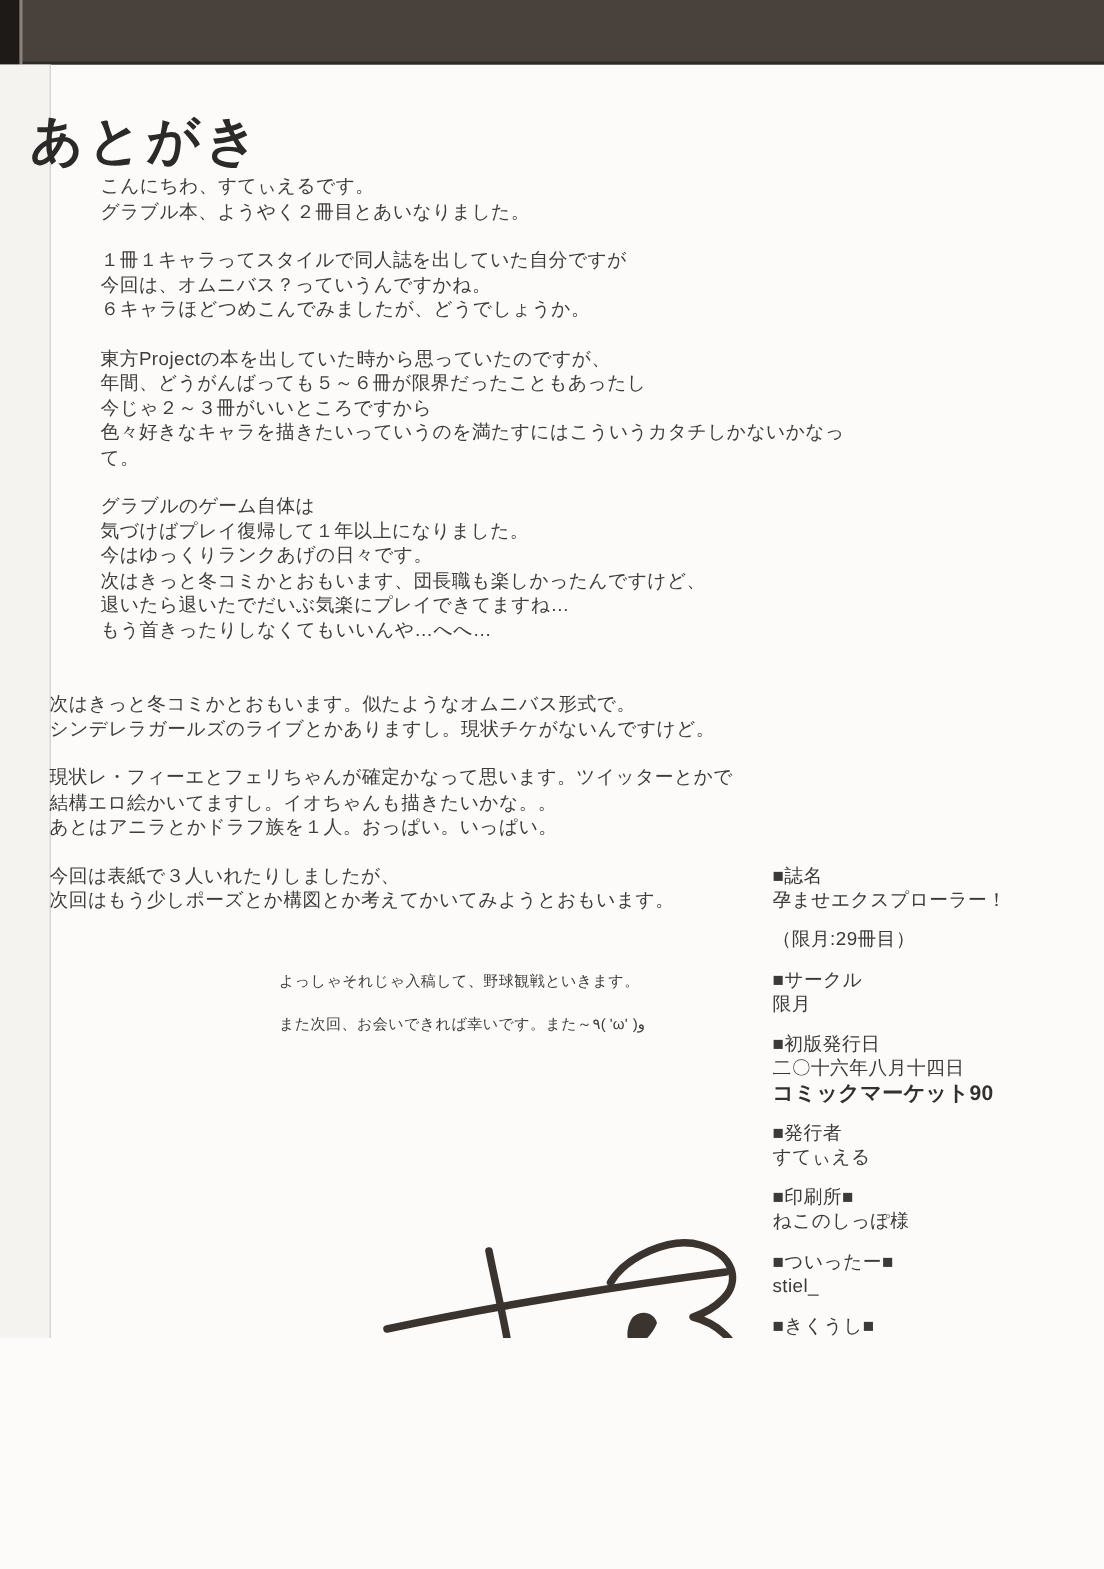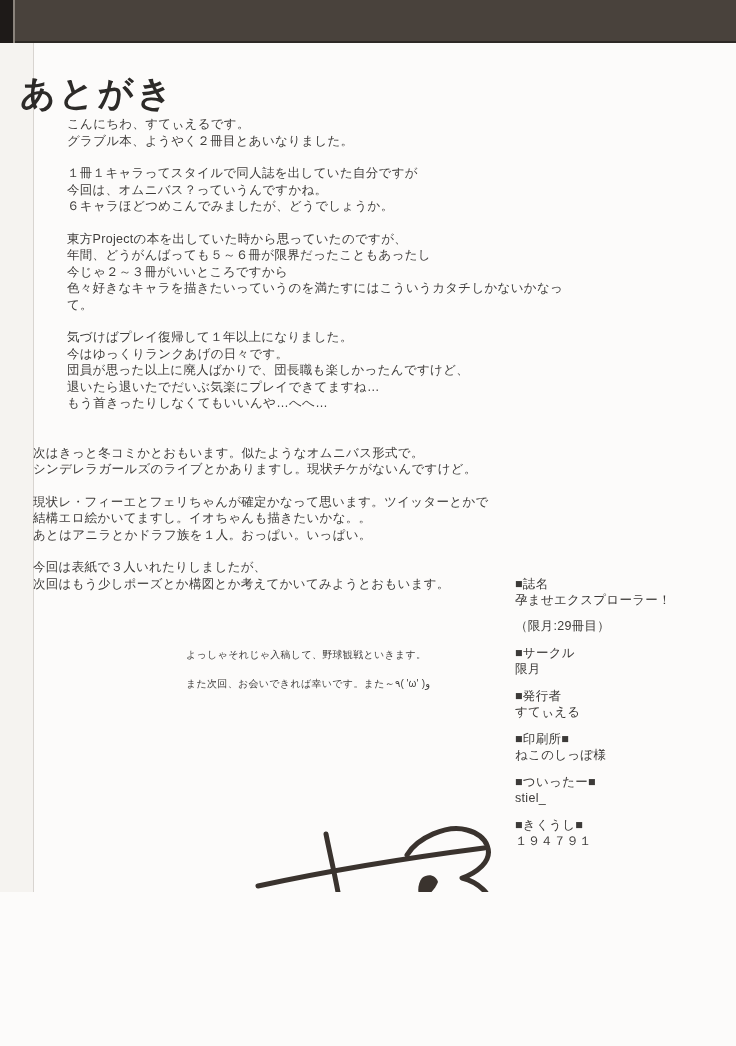--- a/index.html
+++ b/index.html
@@ -85,23 +85,24 @@
         <div class="line">今回は、オムニバス？っていうんですかね。</div>
         <div class="line">６キャラほどつめこんでみましたが、どうでしょうか。</div>
       </div>
       <div class="para indent1">
         <div class="line">東方Projectの本を出していた時から思っていたのですが、</div>
         <div class="line">年間、どうがんばっても５～６冊が限界だったこともあったし</div>
         <div class="line">今じゃ２～３冊がいいところですから</div>
         <div class="line">色々好きなキャラを描きたいっていうのを満たすにはこういうカタチしかないかなって。</div>
       </div>
       <div class="para indent1">
+        <div class="line">グラブルのゲーム自体は</div>
         <div class="line">気づけばプレイ復帰して１年以上になりました。</div>
         <div class="line">今はゆっくりランクあげの日々です。</div>
-        <div class="line">団員が思った以上に廃人ばかりで、団長職も楽しかったんですけど、</div>
+        <div class="line">次はきっと冬コミかとおもいます、団長職も楽しかったんですけど、</div>
         <div class="line">退いたら退いたでだいぶ気楽にプレイできてますね…</div>
         <div class="line">もう首きったりしなくてもいいんや…へへ…</div>
       </div>
       <div class="para indent2 gap-large">
         <div class="line">次はきっと冬コミかとおもいます。似たようなオムニバス形式で。</div>
         <div class="line">シンデレラガールズのライブとかありますし。現状チケがないんですけど。</div>
       </div>
       <div class="para indent2">
         <div class="line">現状レ・フィーエとフェリちゃんが確定かなって思います。ツイッターとかで</div>
         <div class="line">結構エロ絵かいてますし。イオちゃんも描きたいかな。。</div>
@@ -120,20 +121,25 @@
 
   <div class="colophon">
       <div class="block">
         <div class="label">■誌名</div>
         <div class="value">孕ませエクスプローラー！</div>
         <div class="sub">（限月:29冊目）</div>
       </div>
       <div class="block">
         <div class="label">■サークル</div>
         <div class="value">限月</div>
+      </div>
+      <div class="block">
+        <div class="label">■初版発行日</div>
+        <div class="value">二〇十六年八月十四日</div>
+        <div class="value strong">コミックマーケット90</div>
       </div>
       <div class="block">
         <div class="label">■発行者</div>
         <div class="value">すてぃえる</div>
       </div>
       <div class="block">
         <div class="label">■印刷所■</div>
         <div class="value">ねこのしっぽ様</div>
       </div>
       <div class="block">

